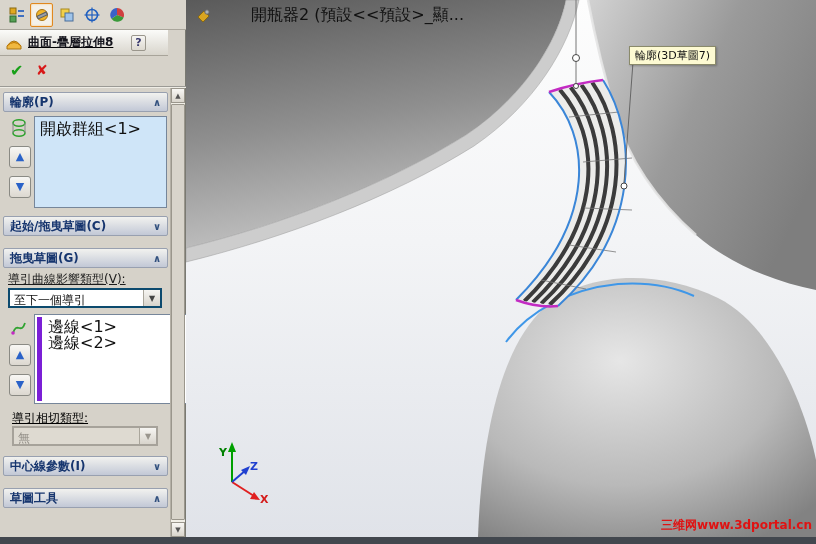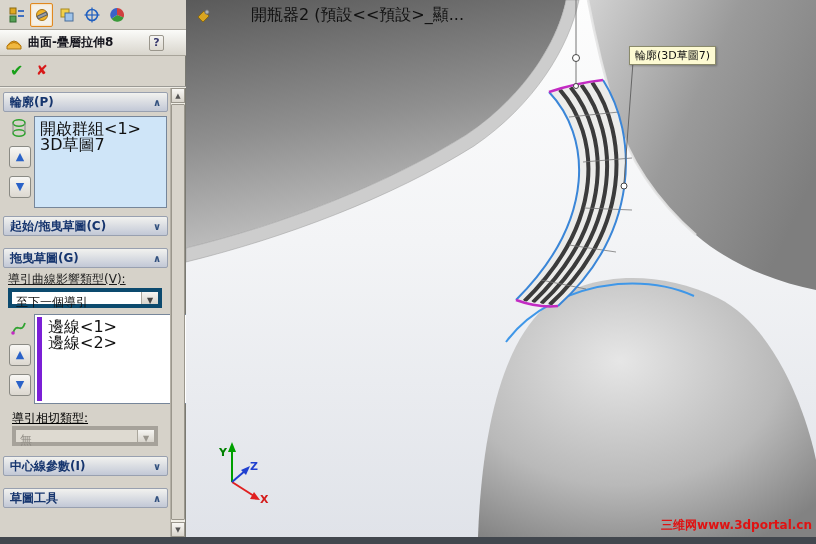--- a/index.html
+++ b/index.html
@@ -5,40 +5,40 @@
   * { margin:0; padding:0; box-sizing:border-box; }
   html,body { width:816px; height:544px; overflow:hidden; }
   body { font-family:"DejaVu Sans","Liberation Sans",sans-serif; font-size:12px; background:#fff; position:relative; }
   #screen { position:absolute; inset:0; width:816px; height:544px; overflow:hidden; }
 
   
   #panel { position:absolute; left:0; top:0; width:186px; height:537px; background:#d6d2c9; border-right:1px solid #7a7a72; }
   #tabs-row { position:absolute; left:0; top:0; width:186px; height:30px; background:#d9d5cc; border-bottom:1px solid #aaa69c; }
   .tab-btn { position:absolute; top:3px; width:23px; height:24px; border:1px solid transparent; border-radius:2px; display:flex; align-items:center; justify-content:center; }
   .tab-btn.active { background:#f4f1ea; border:1px solid #e08820; box-shadow:inset 0 0 2px #f6c06a; }
-  #titlebar { position:absolute; left:0; top:30px; width:186px; height:26px; background:linear-gradient(180deg,#fbfbf9,#d8d5cc); border-bottom:1px solid #a8a49a; display:flex; align-items:center; }
+  #titlebar { position:absolute; left:0; top:30px; width:168px; height:26px; background:linear-gradient(180deg,#fbfbf9,#d8d5cc); border-bottom:1px solid #a8a49a; display:flex; align-items:center;text-decoration:underline; }
   #titlebar .t-icon { margin-left:5px; }
   #titlebar .t-text { margin-left:5px; font-weight:bold; color:#15151d; font-size:12px; white-space:nowrap; }
   .help-btn { position:absolute; right:22px; top:5px; width:15px; height:16px; text-align:center; font-weight:bold; color:#3a3a6e; background:linear-gradient(#f6f5f2,#ddd9d0); border:1px solid #9a968c; border-radius:2px; font-size:11px; line-height:14px; }
   #cmd-row { position:absolute; left:0; top:56px; width:186px; height:32px; border-bottom:2px groove #efede6; }
   .ok-glyph { position:absolute; left:10px; top:5px; color:#18a018; font-size:16px; font-weight:bold; }
   .cancel-glyph { position:absolute; left:36px; top:6px; color:#d81818; font-size:14px; font-weight:bold; }
 
   .hdr { position:absolute; left:3px; width:165px; height:20px; background:linear-gradient(180deg,#f2f2ef,#c2c8d6); border:1px solid #98a0b0; border-radius:2px; color:#16356e; font-weight:bold; font-size:12px; line-height:18px; padding-left:6px; }
   .hdr .chev { position:absolute; right:6px; top:1px; font-size:10px; color:#31507e; font-weight:bold; }
 
   .listbox { position:absolute; border:1px solid #76869a; background:#fff; overflow:hidden; }
   .listbox.sel { background:#cfe5f8; }
   .lb-item { line-height:16px; padding-left:5px; color:#111; white-space:nowrap; font-size:16px; }
   .purple-bar { position:absolute; left:2px; top:2px; bottom:2px; width:5px; background:#7b1fd6; }
   .lb2 .lb-item { padding-left:13px; }
 
   .arrow-btn { position:absolute; width:22px; height:22px; background:linear-gradient(#f8f7f4,#dcd8d0); border:1px solid #8a8a84; border-radius:3px; color:#2a62c8; text-align:center; line-height:20px; font-size:11px; }
 
-  .combo { position:absolute; height:20px; background:#fff; border:4px solid #0c4a6e; }
+  .combo { position:absolute; height:20px; background:#fff; border:2px solid #0c4a6e; }
   .combo .val { position:absolute; left:4px; top:2px; font-size:12px; color:#111; white-space:nowrap; }
   .combo .drop { position:absolute; right:0; top:0; bottom:0; width:17px; background:linear-gradient(#f6f5f2,#d8d4cc); border-left:1px solid #aaa69c; text-align:center; font-size:8px; color:#444; line-height:18px; }
   .combo.disabled { background:#dedad1; border-color:#a6a29a; }
   .combo.disabled .val { color:#8f8b84; }
   .combo.disabled .drop { color:#9a968e; }
   .small-label { position:absolute; font-size:12px; color:#1c1c1c; white-space:nowrap;text-decoration:underline; }
   .small-label.gray { color:#000000; }
 
   .drag-btn { position:absolute; left:6px; top:544px; width:88px; height:22px; background:linear-gradient(#fbfaf7,#e2ded6); border:1px solid #8a8a84; border-radius:2px; display:flex; align-items:center;font-style:italic; }
   .drag-btn span.lbl { font-size:12px; color:#222; margin-left:4px; white-space:nowrap; }
@@ -124,21 +124,20 @@
       <ellipse cx="10" cy="6" rx="6" ry="3.2" fill="none" stroke="#2fa32f" stroke-width="1.6"></ellipse>
       <ellipse cx="10" cy="16" rx="6" ry="3.2" fill="none" stroke="#2fa32f" stroke-width="1.6"></ellipse>
       <line x1="4" y1="6" x2="4" y2="16" stroke="#8a8a8a"></line>
       <line x1="16" y1="6" x2="16" y2="16" stroke="#8a8a8a"></line>
     </svg>
     <div class="arrow-btn" style="left:9px;top:146px">▲</div>
     <div class="arrow-btn" style="left:9px;top:176px">▼</div>
     <div class="listbox sel" style="left:34px;top:116px;width:133px;height:92px">
       <div style="height:4px"></div>
       <div class="lb-item">開啟群組&lt;1&gt;</div>
-      <div class="lb-item">3D草圖7</div>
     </div>
 
     <div class="hdr" style="top:216px">
       <span>起始/拖曳草圖(C)</span>
       <span class="chev">∨</span>
     </div>
 
     <div class="hdr" style="top:248px">
       <span>拖曳草圖(G)</span>
       <span class="chev">∧</span>

